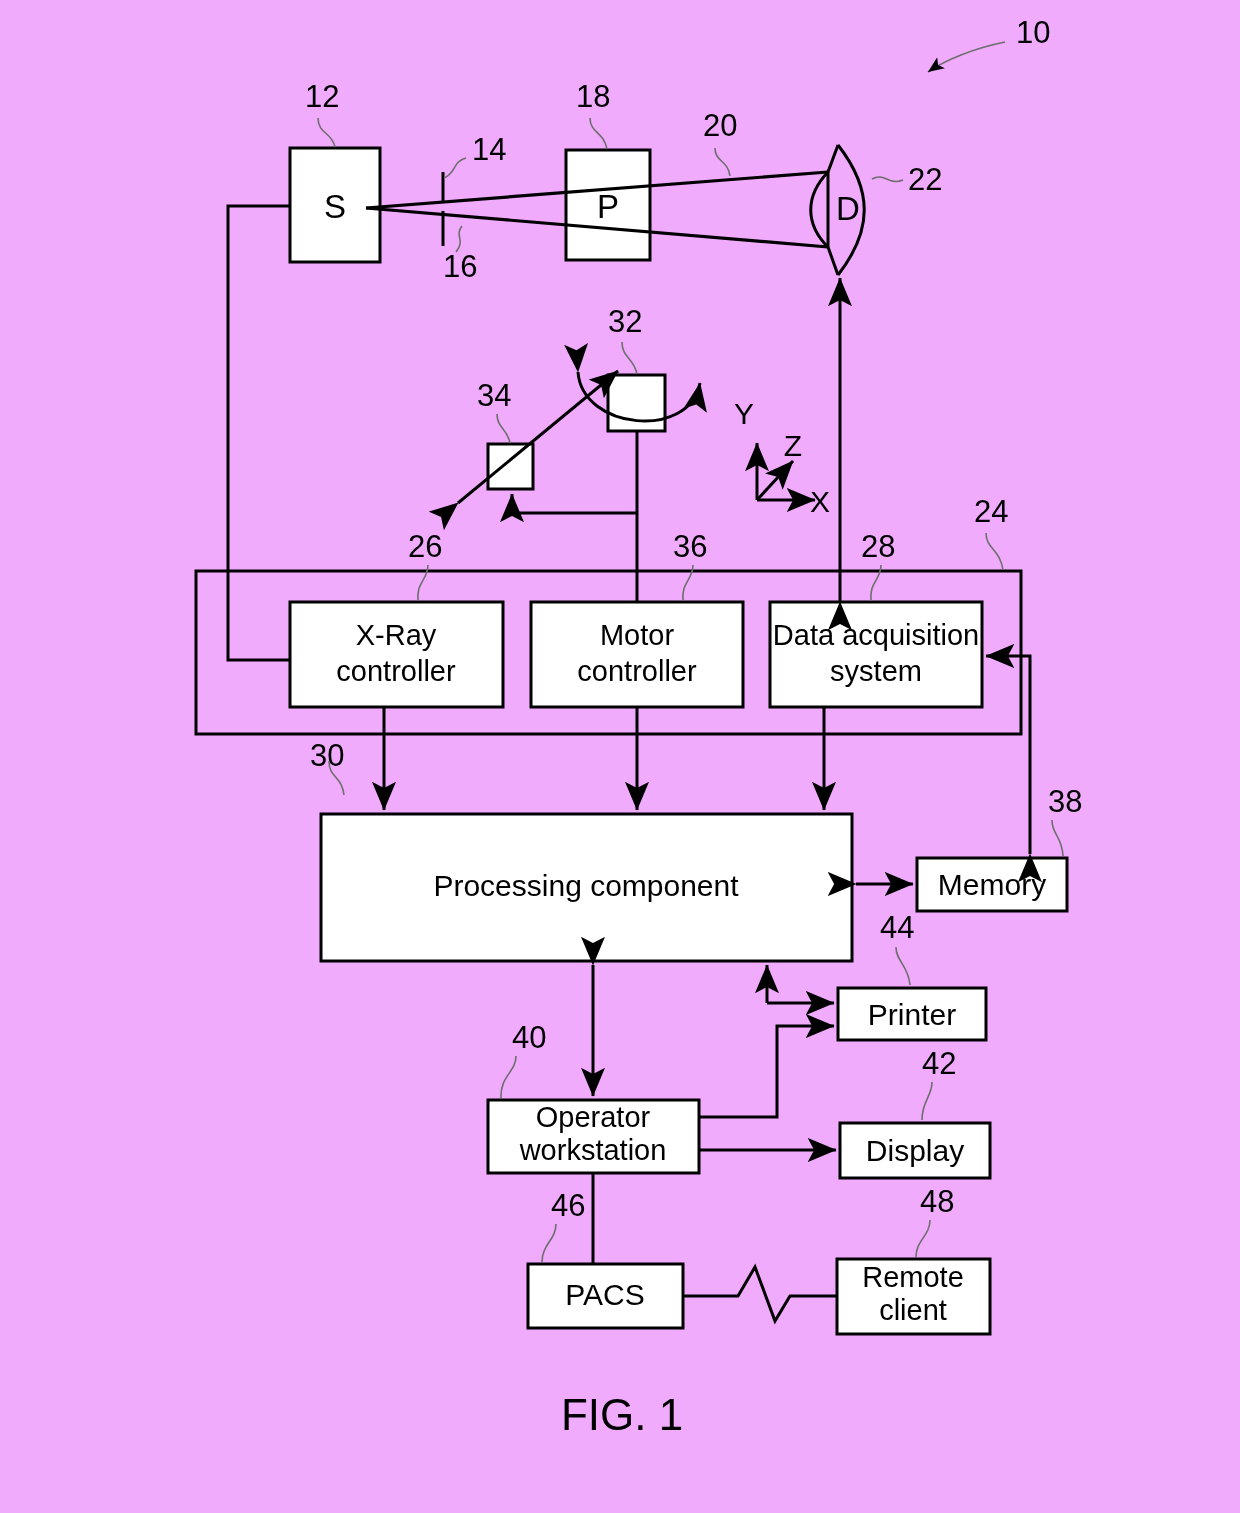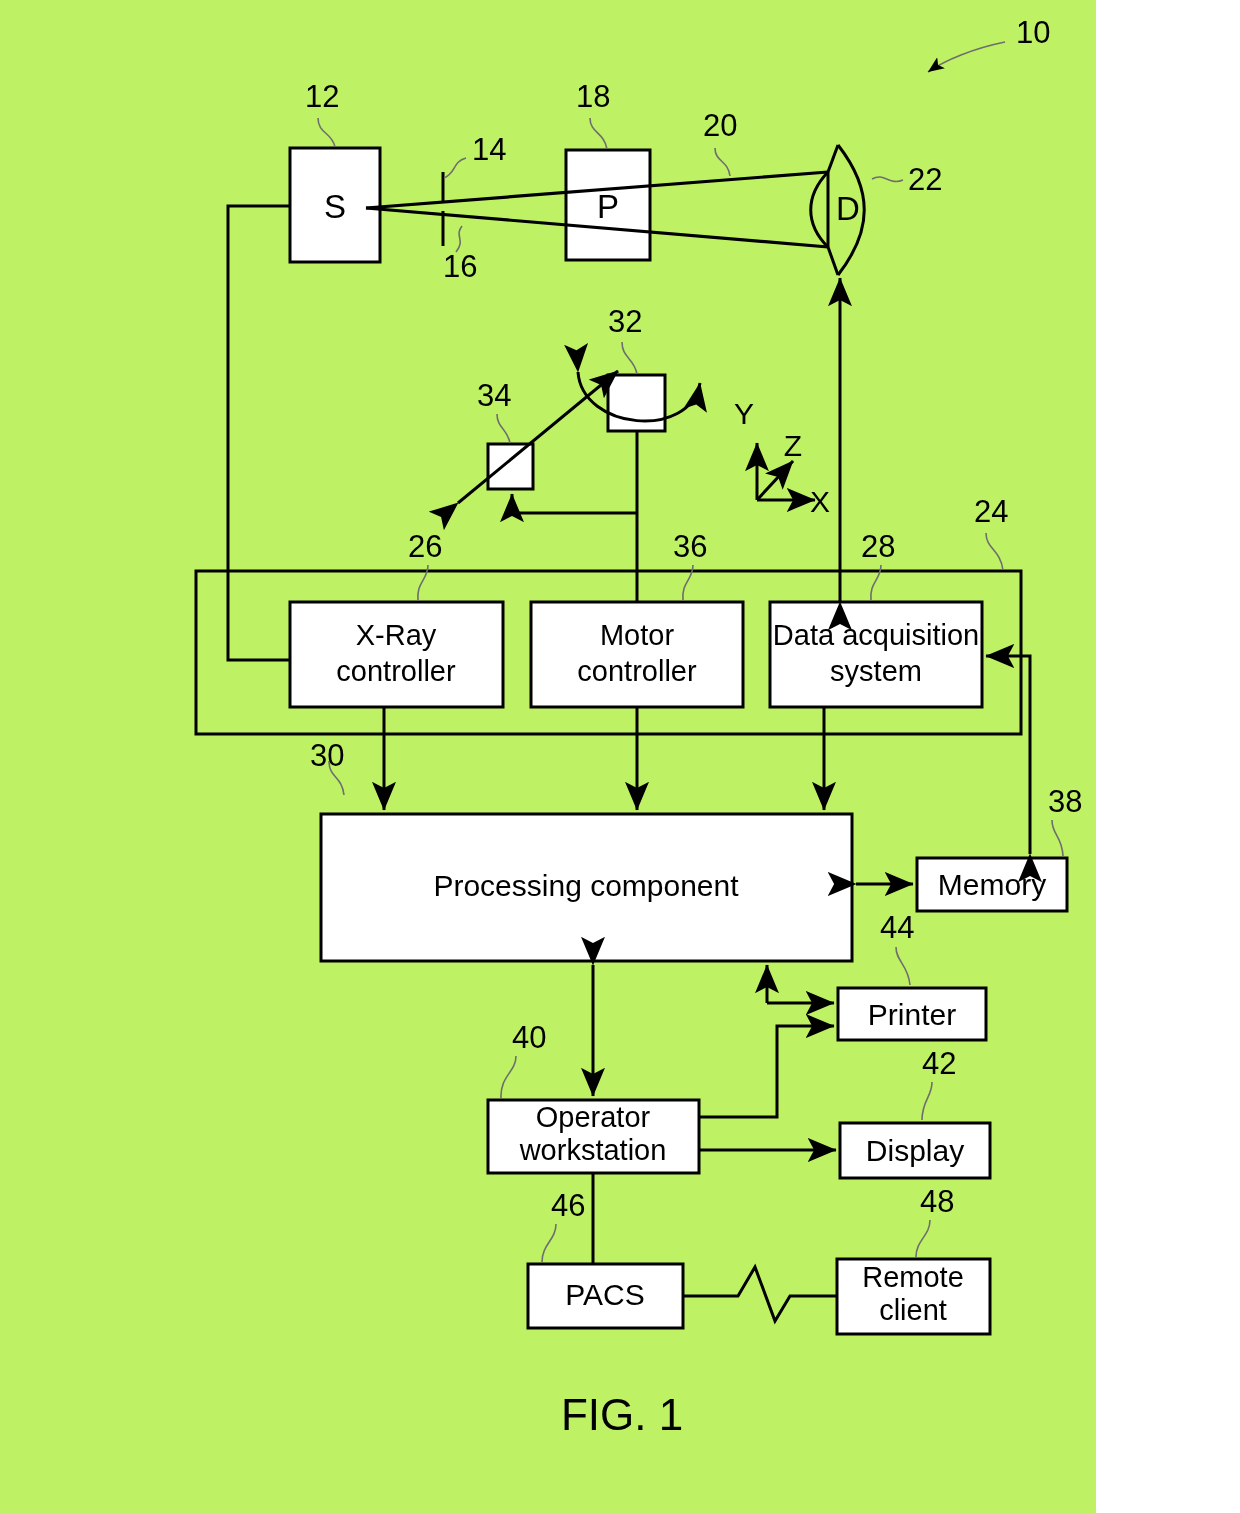--- a/index.html
+++ b/index.html
@@ -8,23 +8,23 @@
     background: #ffffff;
   }
   body {
     width: 1240px;
     height: 1513px;
     font-family: "Liberation Sans", sans-serif;
     overflow: hidden;
   }
   #fig-root {
     position: relative;
-    width: 1096px;
+    width: 1240px;
     height: 1513px;
-    background: #bef264;
+    background: #f0abfc;
   }
   svg#diagram {
     display: block;
     width: 1240px;
     height: 1513px;
   }
   .box {
     fill: #ffffff;
     stroke: #000000;
     stroke-width: 3;

